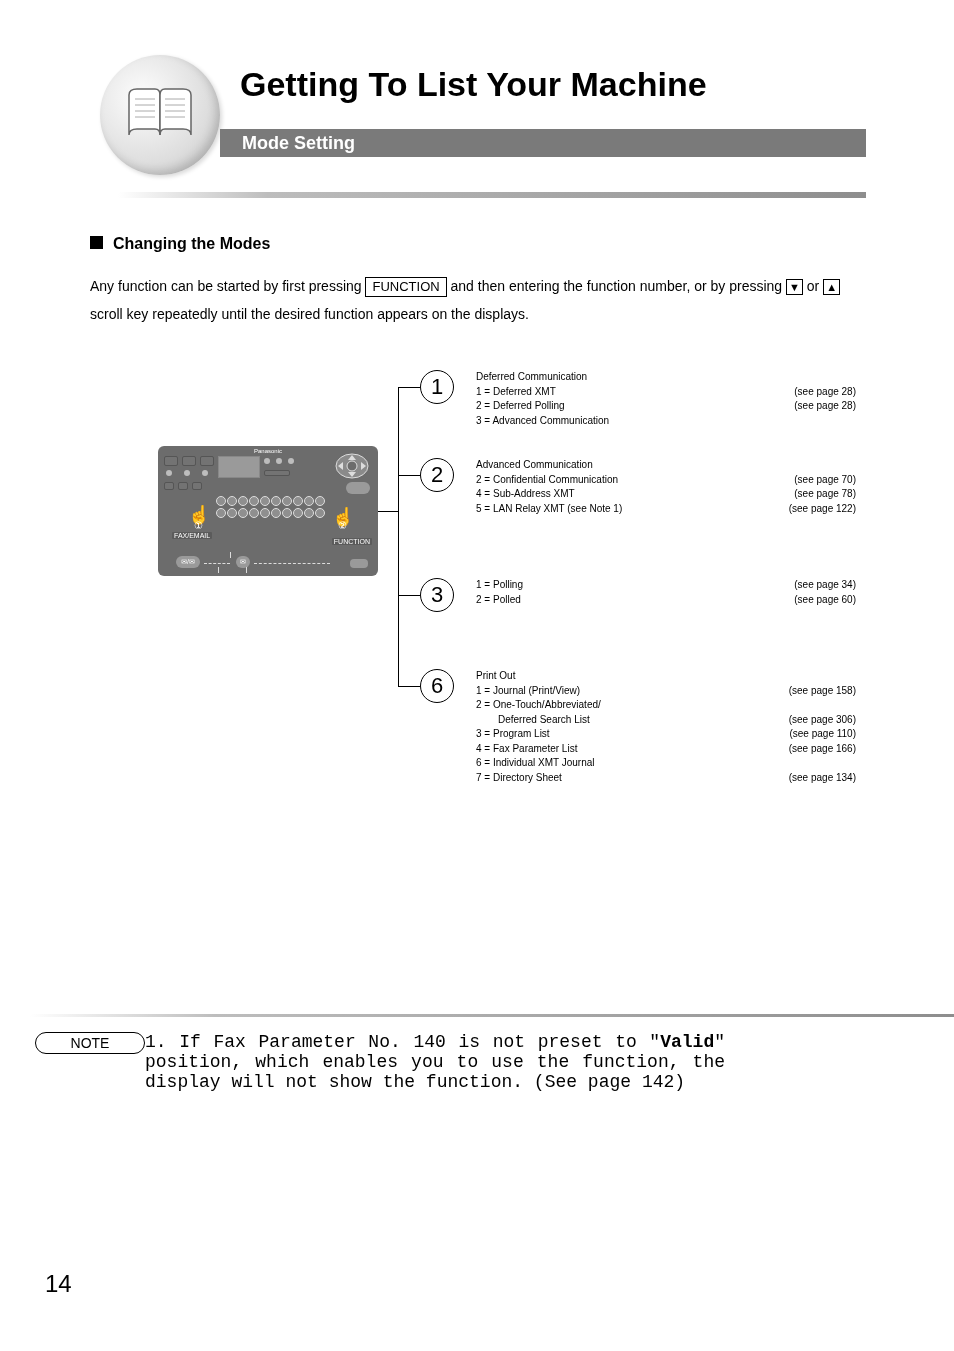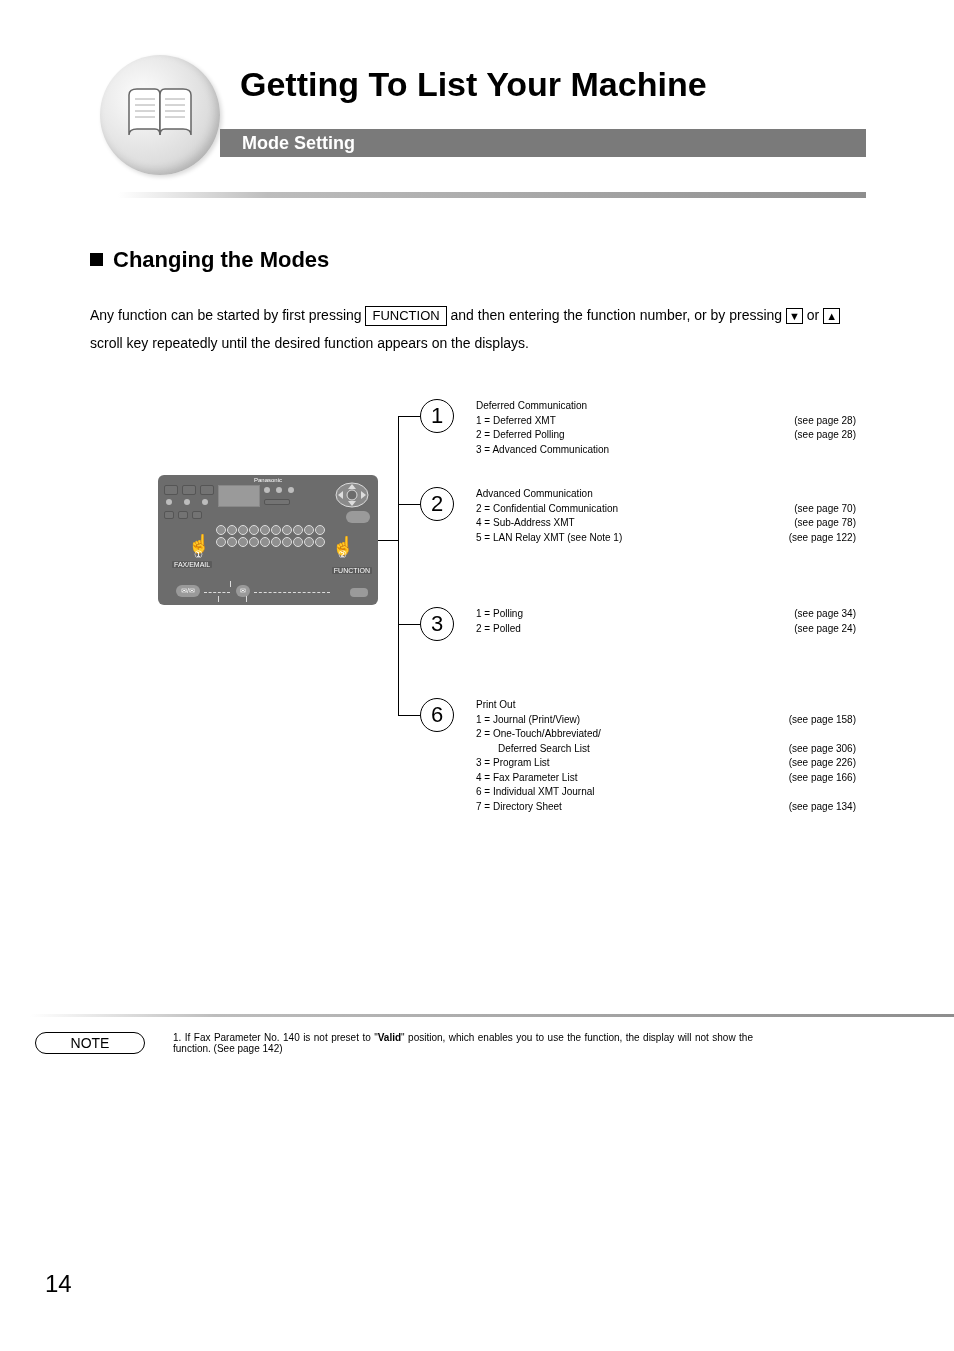--- a/index.html
+++ b/index.html
@@ -56,37 +56,37 @@
   }
   .gradient-rule {
     position:absolute;
     left: 28px;
     right: -2px;
     top: 137px;
     height: 6px;
     background: linear-gradient(to right, #ffffff 0%, #bdbdbd 20%, #8d8d8d 100%);
   }
   .section-heading {
-    margin-top: 44px;
-    font-size: 22px;
+    margin-top: 32px;
+    font-size: 16px;
     font-weight: bold;
   }
   .section-heading::before{
     content:"";
     display:inline-block;
     width:13px;
     height:13px;
     background:#000;
     margin-right:10px;
     vertical-align:middle;
     position:relative;
     top:-2px;
   }
   .intro {
-    margin-top: 28px;
+    margin-top: 19px;
     font-size: 14px;
     line-height: 2;
   }
   .keybox {
     display:inline-block;
     border:1px solid #000;
     padding: 0 6px;
     font-size: 13px;
     line-height: 18px;
     vertical-align: baseline;
@@ -196,35 +196,35 @@
     top: 1014px;
     height: 3px;
     background: linear-gradient(to right, #ffffff 0%, #bdbdbd 20%, #8d8d8d 100%);
   }
   .note-row {
     position:absolute;
     top: 1032px;
     left: 35px;
     right: 0;
     display:flex;
-    gap: 28px;
   }
   .note-pill {
     width: 110px;
     height: 22px;
     border:1.2px solid #000;
     border-radius: 11px;
     display:flex;align-items:center;justify-content:center;
     font-size:14px;
     flex-shrink:0;
   }
   .note-text {
-    font-size: 10px;
+    font-size: 18px;
     text-align: justify;
     width: 580px;
+    font-family: Liberation Mono, monospace;
   }
   .page-num {
     position:absolute;
     left: 45px;
     bottom: 53px;
     font-size: 24px;
   }
 </style>
 </head>
 <body>
@@ -383,41 +383,41 @@
         </div>
     </div>
 
     <div class="func-block" style="top:208px;">
       <div class="func-row">
           <span class="left">1 = Polling</span>
           <span class="right">(see page 34)</span>
         </div>
       <div class="func-row">
           <span class="left">2 = Polled</span>
-          <span class="right">(see page 24)</span>
+          <span class="right">(see page 60)</span>
         </div>
     </div>
 
     <div class="func-block" style="top:299px;">
       <span class="title">Print Out</span>
       <div class="func-row">
           <span class="left">1 = Journal (Print/View)</span>
           <span class="right">(see page 158)</span>
         </div>
       <div class="func-row">
           <span class="left">2 = One-Touch/Abbreviated/</span>
           <span class="right"></span>
         </div>
       <div class="func-row">
           <span class="left indent">Deferred Search List</span>
           <span class="right">(see page 306)</span>
         </div>
       <div class="func-row">
           <span class="left">3 = Program List</span>
-          <span class="right">(see page 226)</span>
+          <span class="right">(see page 110)</span>
         </div>
       <div class="func-row">
           <span class="left">4 = Fax Parameter List</span>
           <span class="right">(see page 166)</span>
         </div>
       <div class="func-row">
           <span class="left">6 = Individual XMT Journal</span>
           <span class="right"></span>
         </div>
       <div class="func-row">

